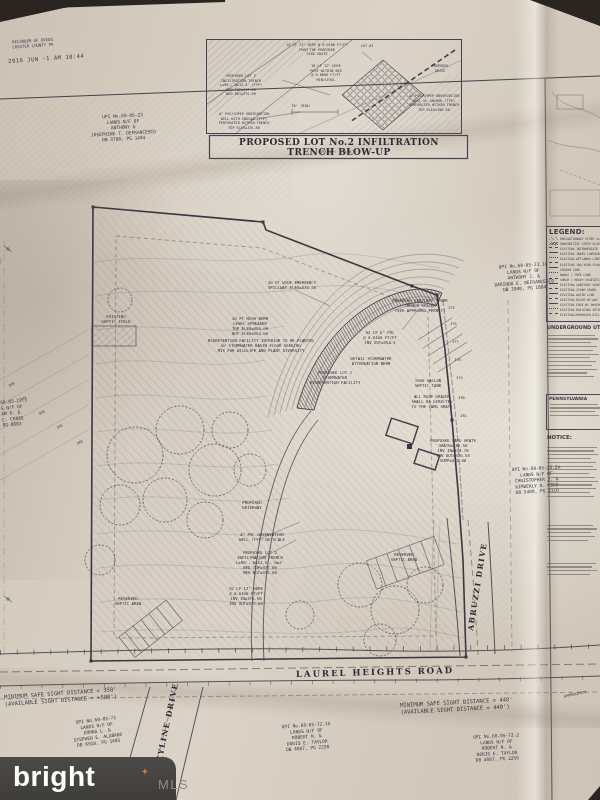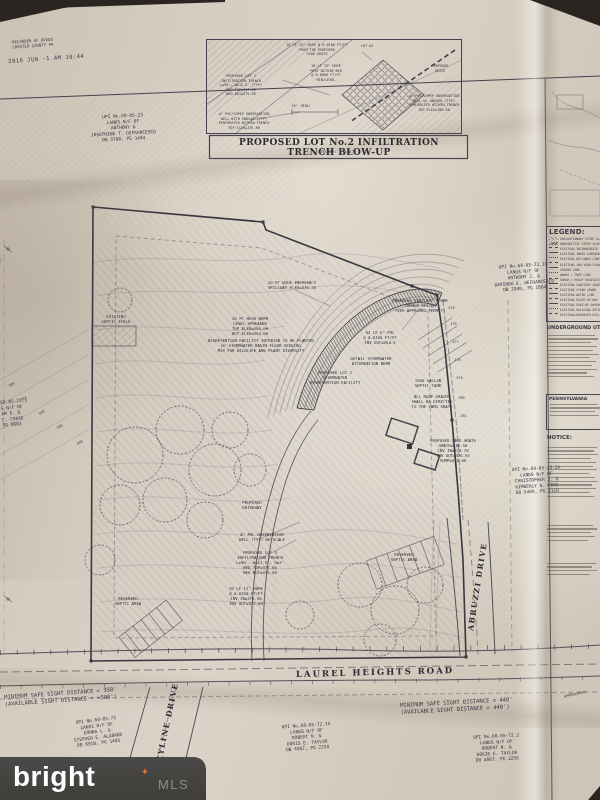--- a/index.html
+++ b/index.html
@@ -18,21 +18,21 @@
        font-weight:bold;color:#2e2a33;white-space:nowrap;}
   .corner{position:absolute;background:#2a2521;}
   .margin-col{position:absolute;left:546px;top:226px;width:54px;height:596px;overflow:hidden;}
   .legend-box{position:absolute;left:0;top:0;width:60px;height:96px;border:1px solid #4a4550;border-right:none;padding:1px 0 0 2px;box-sizing:border-box;}
   .legend-title{font-size:7px;font-weight:bold;font-family:"DejaVu Sans","Liberation Sans",sans-serif;letter-spacing:.2px;}
   .lrow{display:flex;align-items:center;height:5.1px;overflow:hidden;}
   .lsym{width:9px;height:2.5px;margin-right:2px;flex:0 0 auto;}
   .ltxt{font-size:6px;transform:scale(.5);transform-origin:0 50%;white-space:nowrap;}
   .mbar{height:1.2px;background:#6b655e;opacity:.65;margin:2.6px 0 0 1px;}
   .mhead{font-family:"DejaVu Sans","Liberation Sans",sans-serif;font-weight:bold;}
-  .wm{position:absolute;left:0;top:757px;width:206px;height:43px;background:linear-gradient(180deg,#4c4a48,#403e3b);
+  .wm{position:absolute;left:0;top:757px;width:176px;height:43px;background:linear-gradient(180deg,#4c4a48,#403e3b);
       border-top-right-radius:12px;}
   .wm-brand{position:absolute;left:13px;top:4px;font-family:"Liberation Sans","DejaVu Sans",sans-serif;
       font-weight:bold;font-size:28px;color:#fdfdfc;letter-spacing:.5px;}
   .wm-star{position:absolute;left:141px;top:6px;color:#e8762c;font-size:13px;}
   .wm-mls{position:absolute;left:158px;top:20px;font-family:"Liberation Sans","DejaVu Sans",sans-serif;
       font-size:13px;color:#8d8a86;letter-spacing:1.5px;}
 </style>
 </head>
 <body>
 

